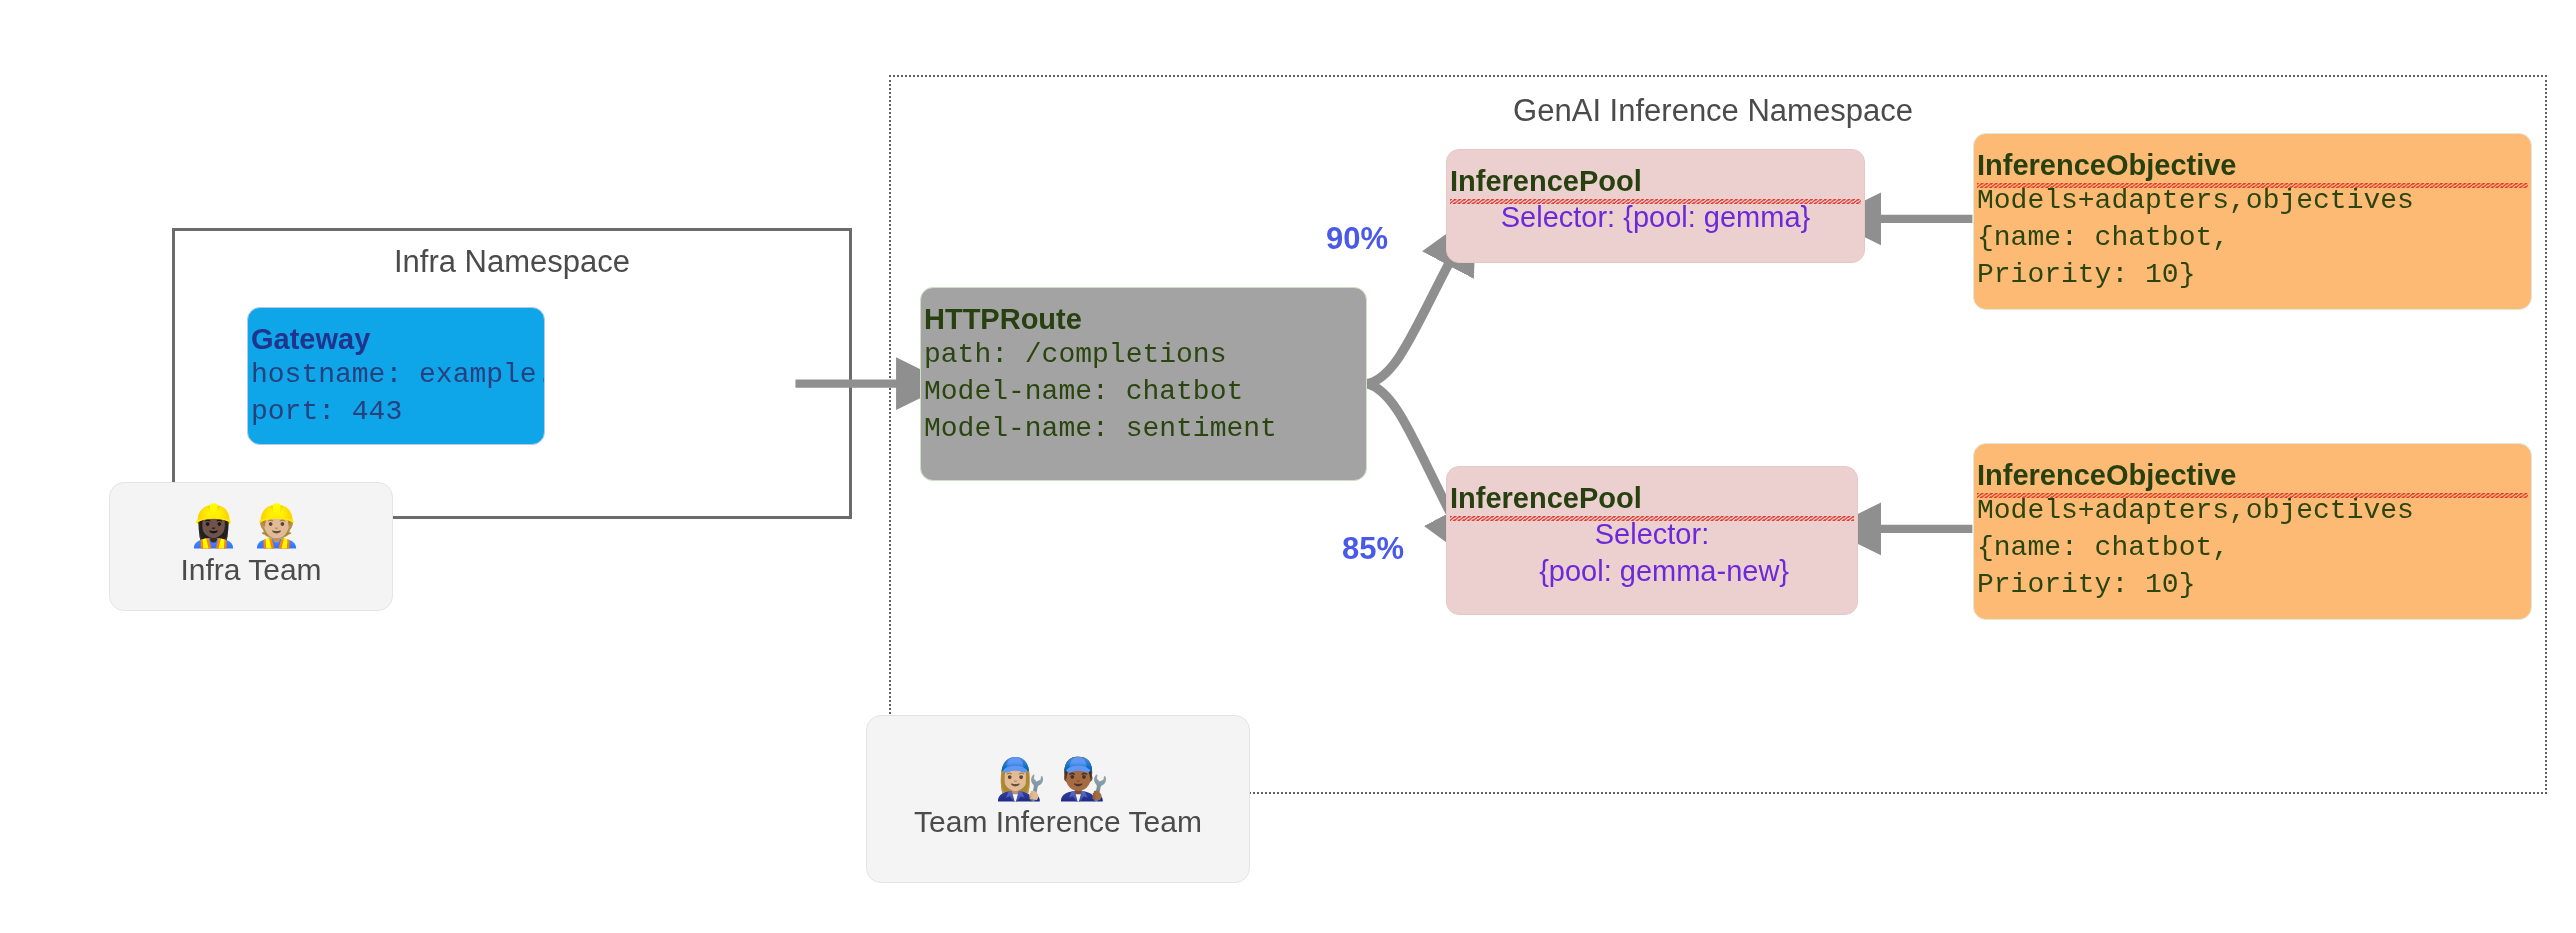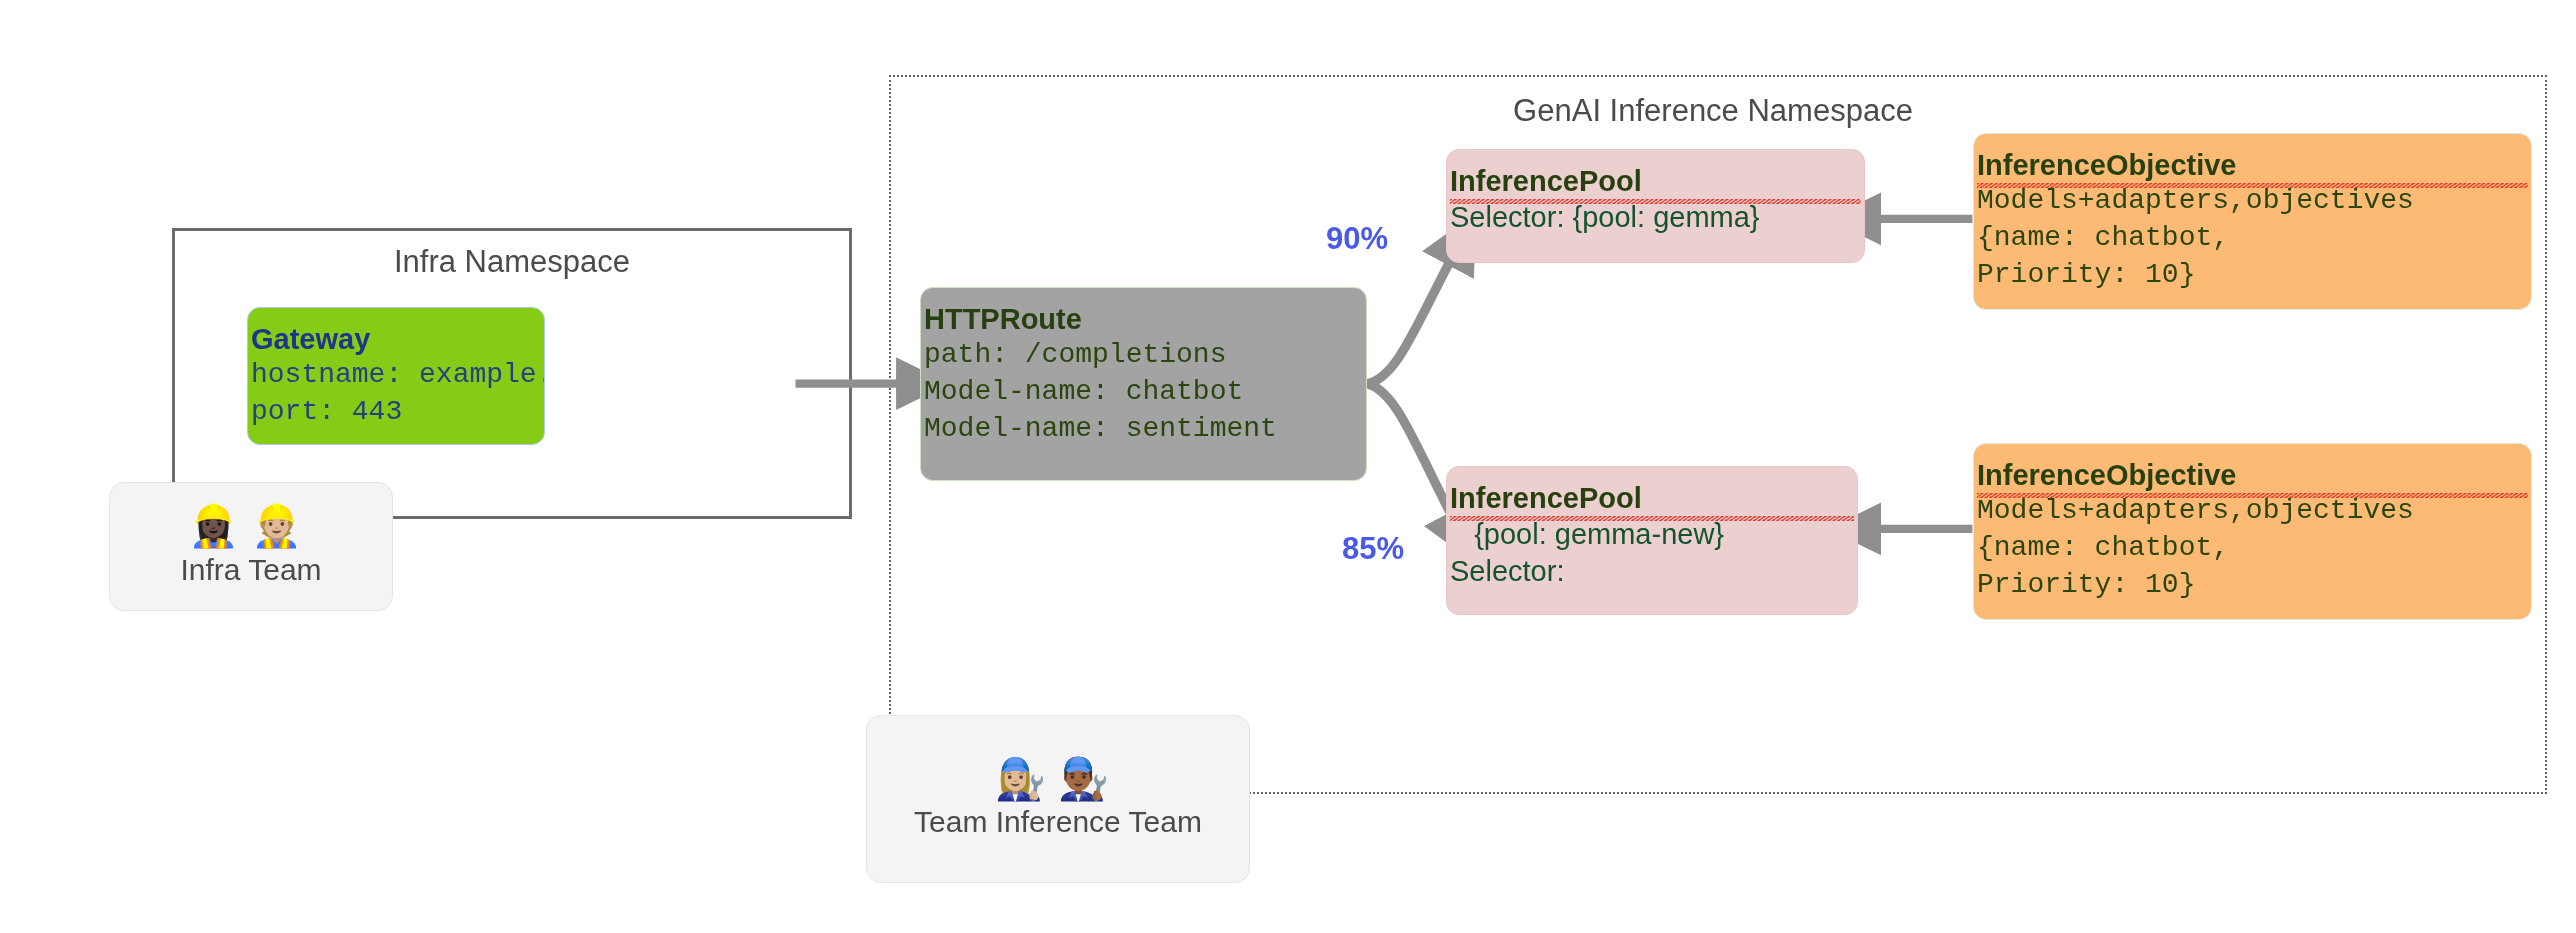--- a/index.html
+++ b/index.html
@@ -65,41 +65,41 @@
   }
   .card .sans {
     font-family: "Liberation Sans", sans-serif;
     font-size: 29px;
     line-height: 1.28;
     display: block;
     white-space: pre;
   }
 
   .card-gateway {
-    background: #84cc16;
+    background: #0ea5e9;
     border: 1.9px solid #b8c6ee;
     color: #1f3575;
   }
   .card-gateway .ttl { color: #20348c; }
   .card-gateway .mono { color: #28407e; }
 
   .card-httproute {
     background: #a3a3a3;
     border: 1.9px solid #cfe0c3;
     color: #253d16;
   }
   .card-httproute .ttl { color: #27400f; }
   .card-httproute .mono { color: #2b450f; }
 
   .card-pool {
     background: #ecd0d0;
     border: 1.9px solid #e7c8c8;
   }
   .card-pool .ttl { color: #27400f; }
-  .card-pool .sans { color: #14532d; }
+  .card-pool .sans { color: #6d28d9; text-align: center; }
 
   .card-objective {
     background: #fdba74;
     border: 1.9px solid #dfe9d4;
   }
   .card-objective .ttl { color: #27400f; }
   .card-objective .mono { color: #2b450f; }
 
   
   .squiggle {
@@ -213,22 +213,22 @@
   </div>
 
   <div class="card card-pool" style="left:1446px; top:149px; width:419px; height:114px;">
     <span class="ttl squiggle">InferencePool</span>
     <span class="sans">Selector: {pool: gemma}</span>
   </div>
   <div class="weight" style="left:1326px; top:221px;">90%</div>
 
   <div class="card card-pool" style="left:1446px; top:466px; width:412px; height:149px;">
     <span class="ttl squiggle">InferencePool</span>
+    <span class="sans">Selector:</span>
     <span class="sans">   {pool: gemma-new}</span>
-    <span class="sans">Selector:</span>
   </div>
   <div class="weight" style="left:1342px; top:531px;">85%</div>
 
   <div class="card card-objective" style="left:1973px; top:133px; width:559px; height:177px;">
     <span class="ttl squiggle">InferenceObjective</span>
     <span class="mono">Models+adapters,objectives</span>
     <span class="mono">{name: chatbot,</span>
     <span class="mono">Priority: 10}</span>
   </div>
 

